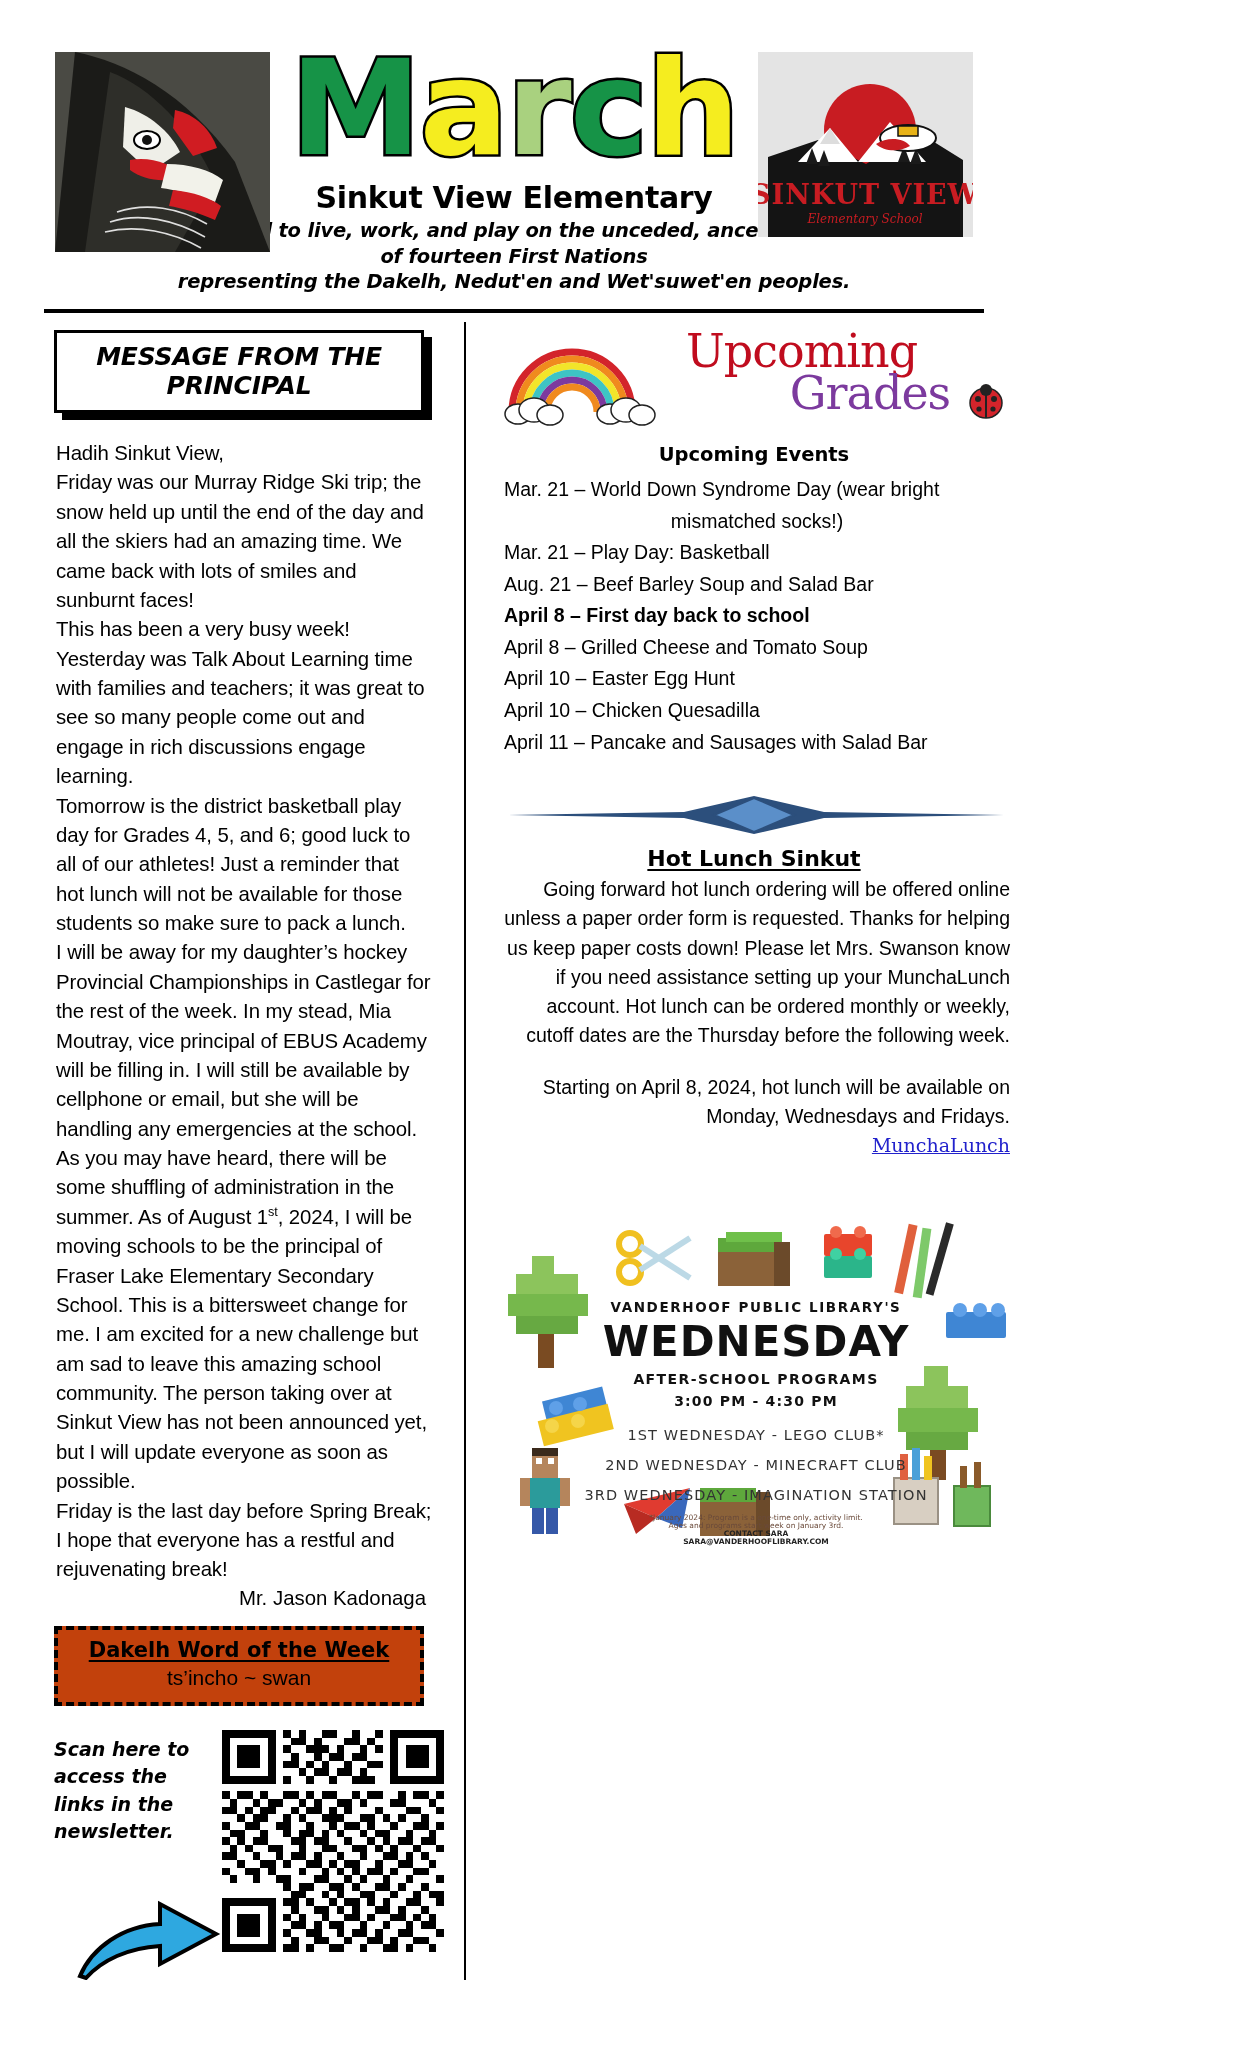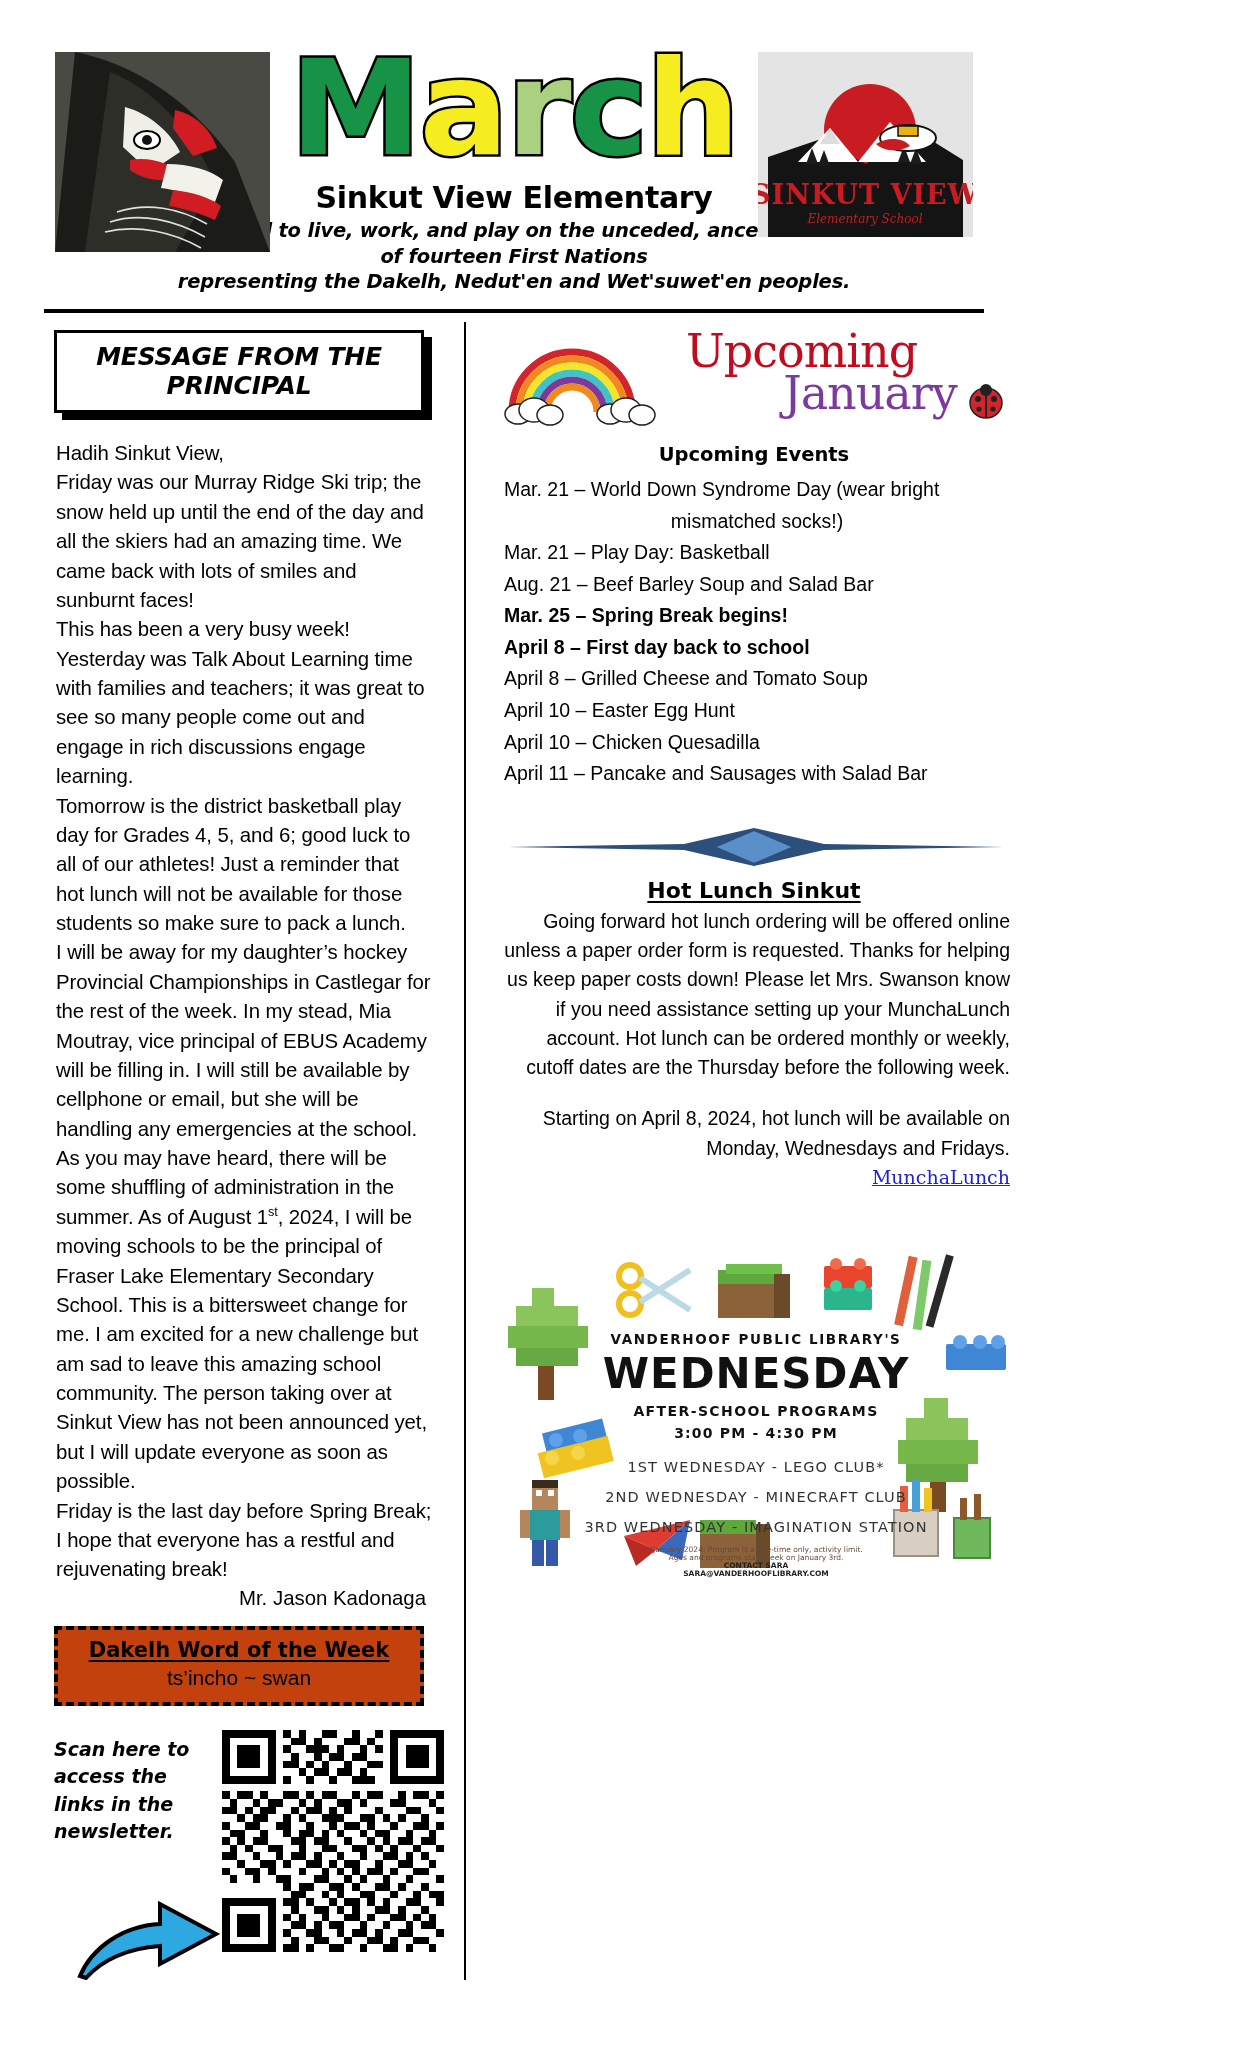--- a/index.html
+++ b/index.html
@@ -667,21 +667,21 @@
               <ellipse cx="40" cy="84" rx="15" ry="12"></ellipse>
               <ellipse cx="56" cy="89" rx="13" ry="10"></ellipse>
               <ellipse cx="116" cy="88" rx="13" ry="10"></ellipse>
               <ellipse cx="132" cy="84" rx="15" ry="12"></ellipse>
               <ellipse cx="148" cy="89" rx="13" ry="10"></ellipse>
             </g>
           </svg>
         </div>
         <div class="events-word">
           <div class="ev-up">Upcoming</div>
-          <div class="ev-ev">January</div>
+          <div class="ev-ev">Grades</div>
           <div class="ladybug">
             <svg viewBox="0 0 44 40" aria-hidden="true">
               <ellipse cx="22" cy="22" rx="16" ry="15" fill="#d3242b" stroke="#222" stroke-width="1.5"></ellipse>
               <path d="M22,7 L22,37" stroke="#222" stroke-width="2"></path>
               <circle cx="22" cy="9" r="6" fill="#222"></circle>
               <circle cx="14" cy="18" r="3" fill="#222"></circle>
               <circle cx="30" cy="18" r="3" fill="#222"></circle>
               <circle cx="15" cy="28" r="2.6" fill="#222"></circle>
               <circle cx="29" cy="28" r="2.6" fill="#222"></circle>
             </svg>
@@ -689,21 +689,20 @@
         </div>
       </div>
 
       <div class="events-heading">Upcoming Events</div>
 
       <div class="events-list">
         <div class="event-item">Mar. 21 – World Down Syndrome Day (wear bright</div>
         <div class="event-subline">mismatched socks!)</div>
         <div class="event-item">Mar. 21 – Play Day: Basketball</div>
         <div class="event-item">Aug. 21 – Beef Barley Soup and Salad Bar</div>
-        <div class="event-item bold">Mar. 25 – Spring Break begins!</div>
         <div class="event-item bold">April 8 – First day back to school</div>
         <div class="event-item">April 8 – Grilled Cheese and Tomato Soup</div>
         <div class="event-item">April 10 – Easter Egg Hunt</div>
         <div class="event-item">April 10 – Chicken Quesadilla</div>
         <div class="event-item">April 11 – Pancake and Sausages with Salad Bar</div>
       </div>
 
       <div class="ornament">
         <svg width="500" height="44" viewBox="0 0 500 44" aria-hidden="true">
           <path d="M0,23 L180,20 L250,4 L320,20 L500,23 L320,26 L250,42 L180,26 Z" fill="#2c4f7c"></path>

